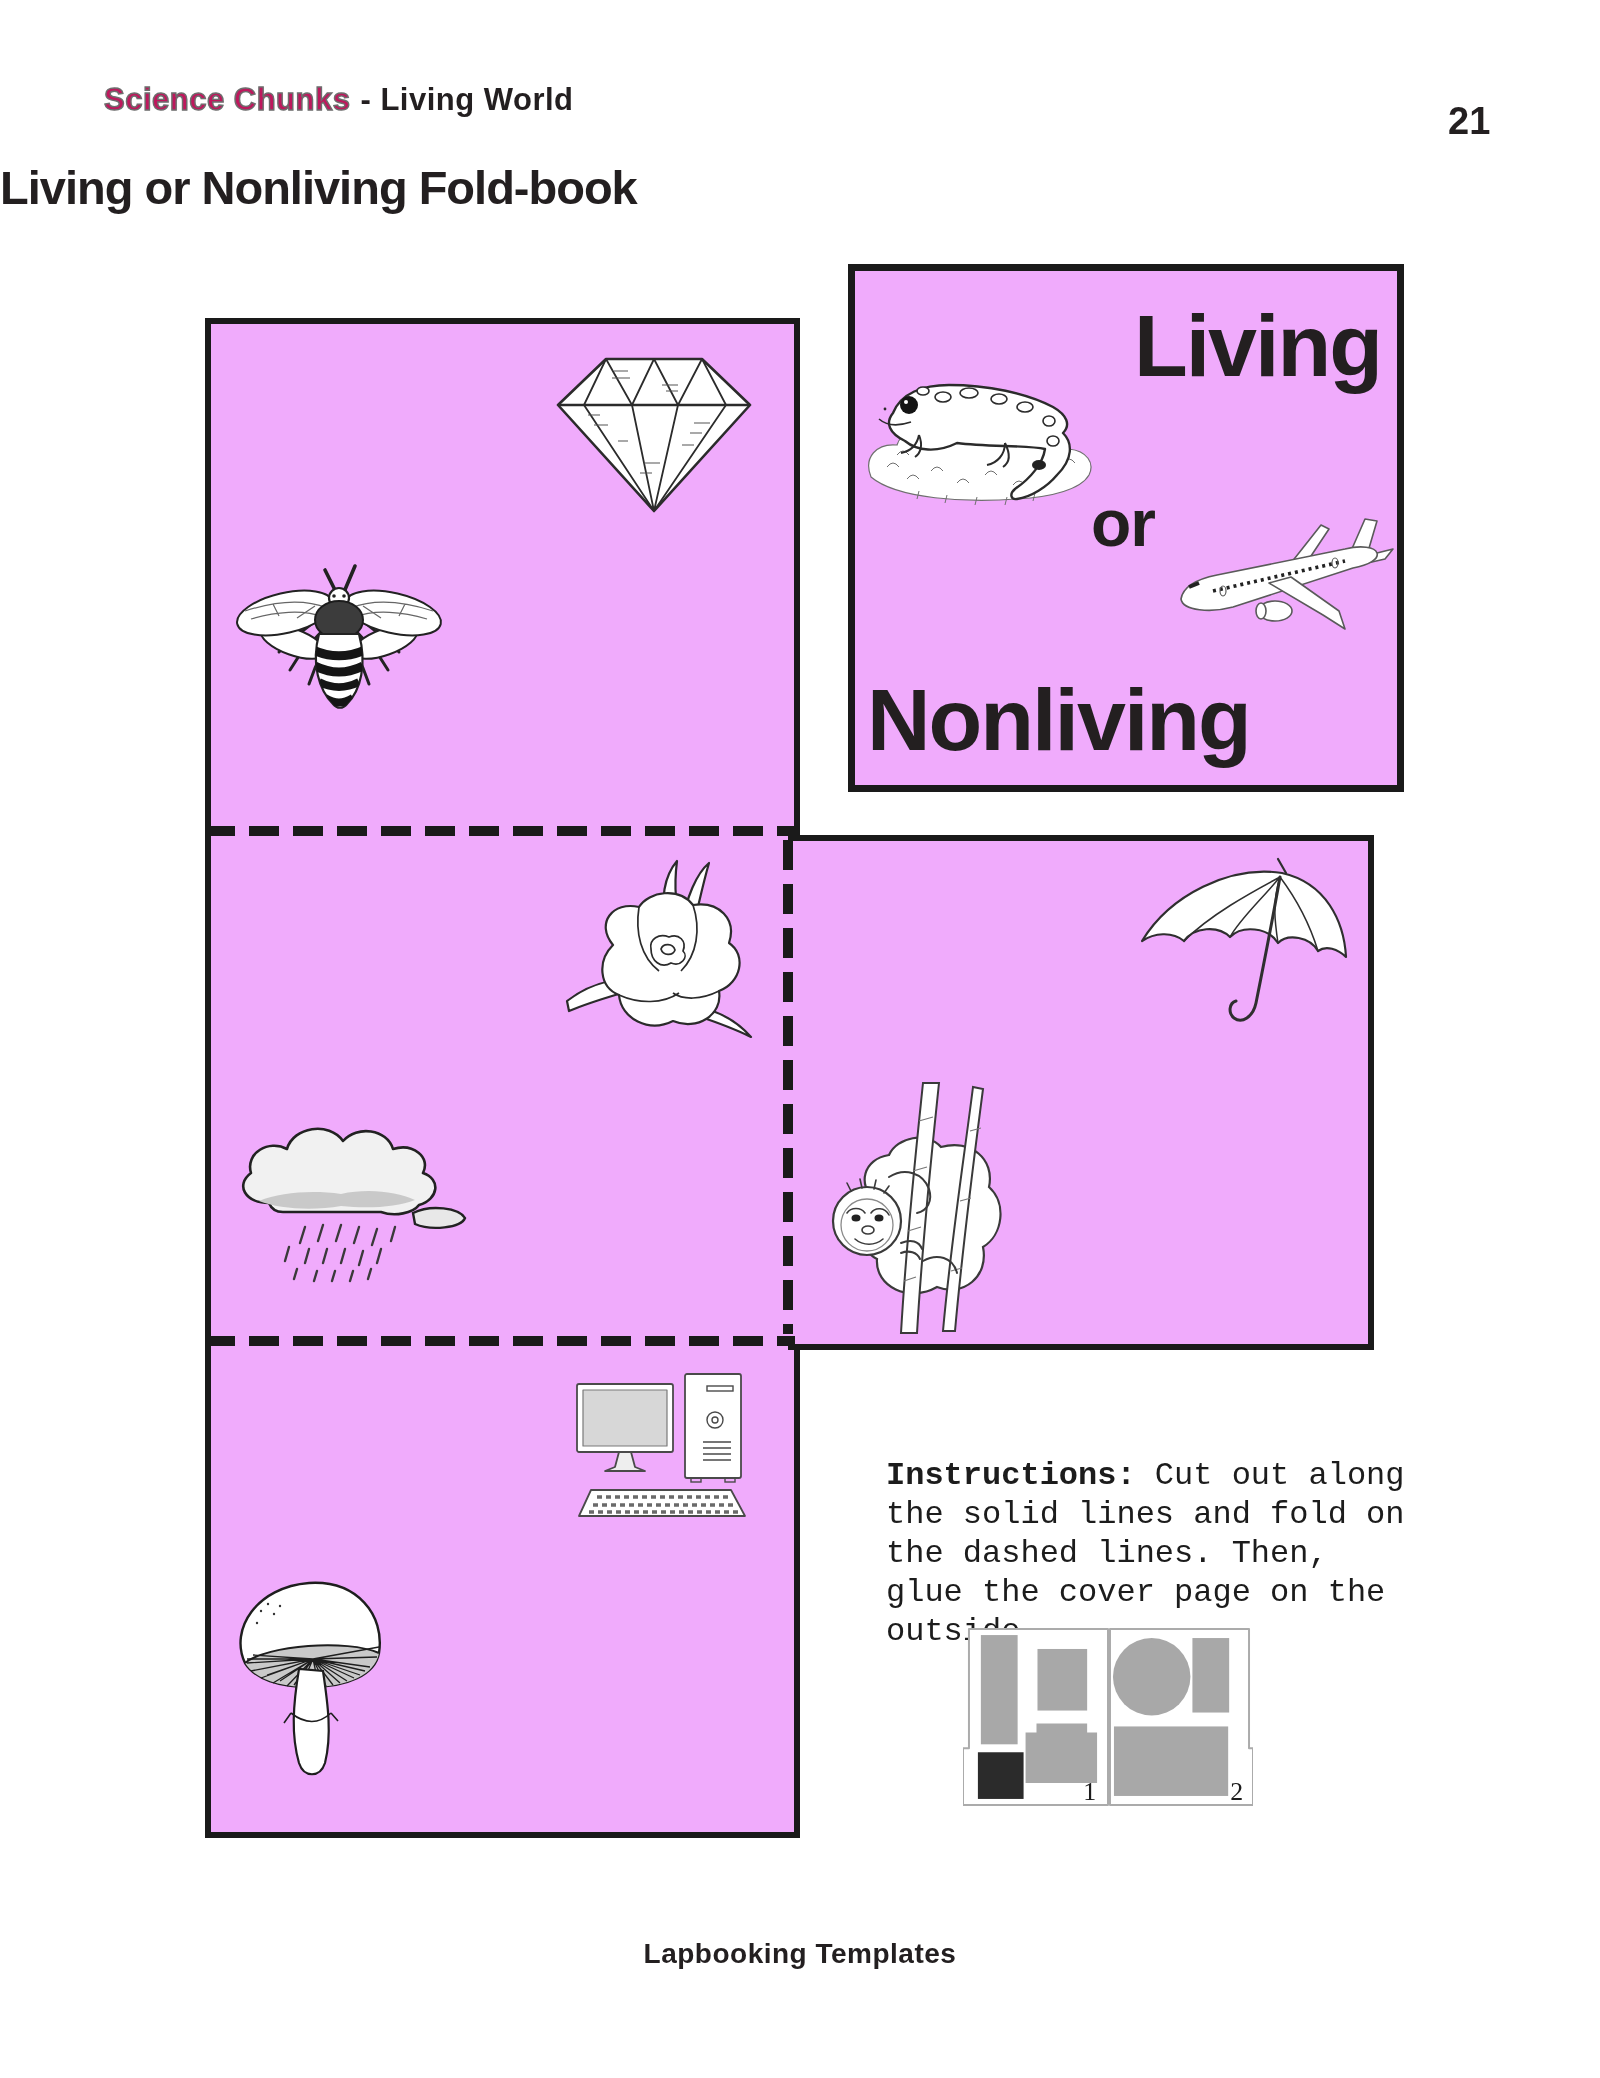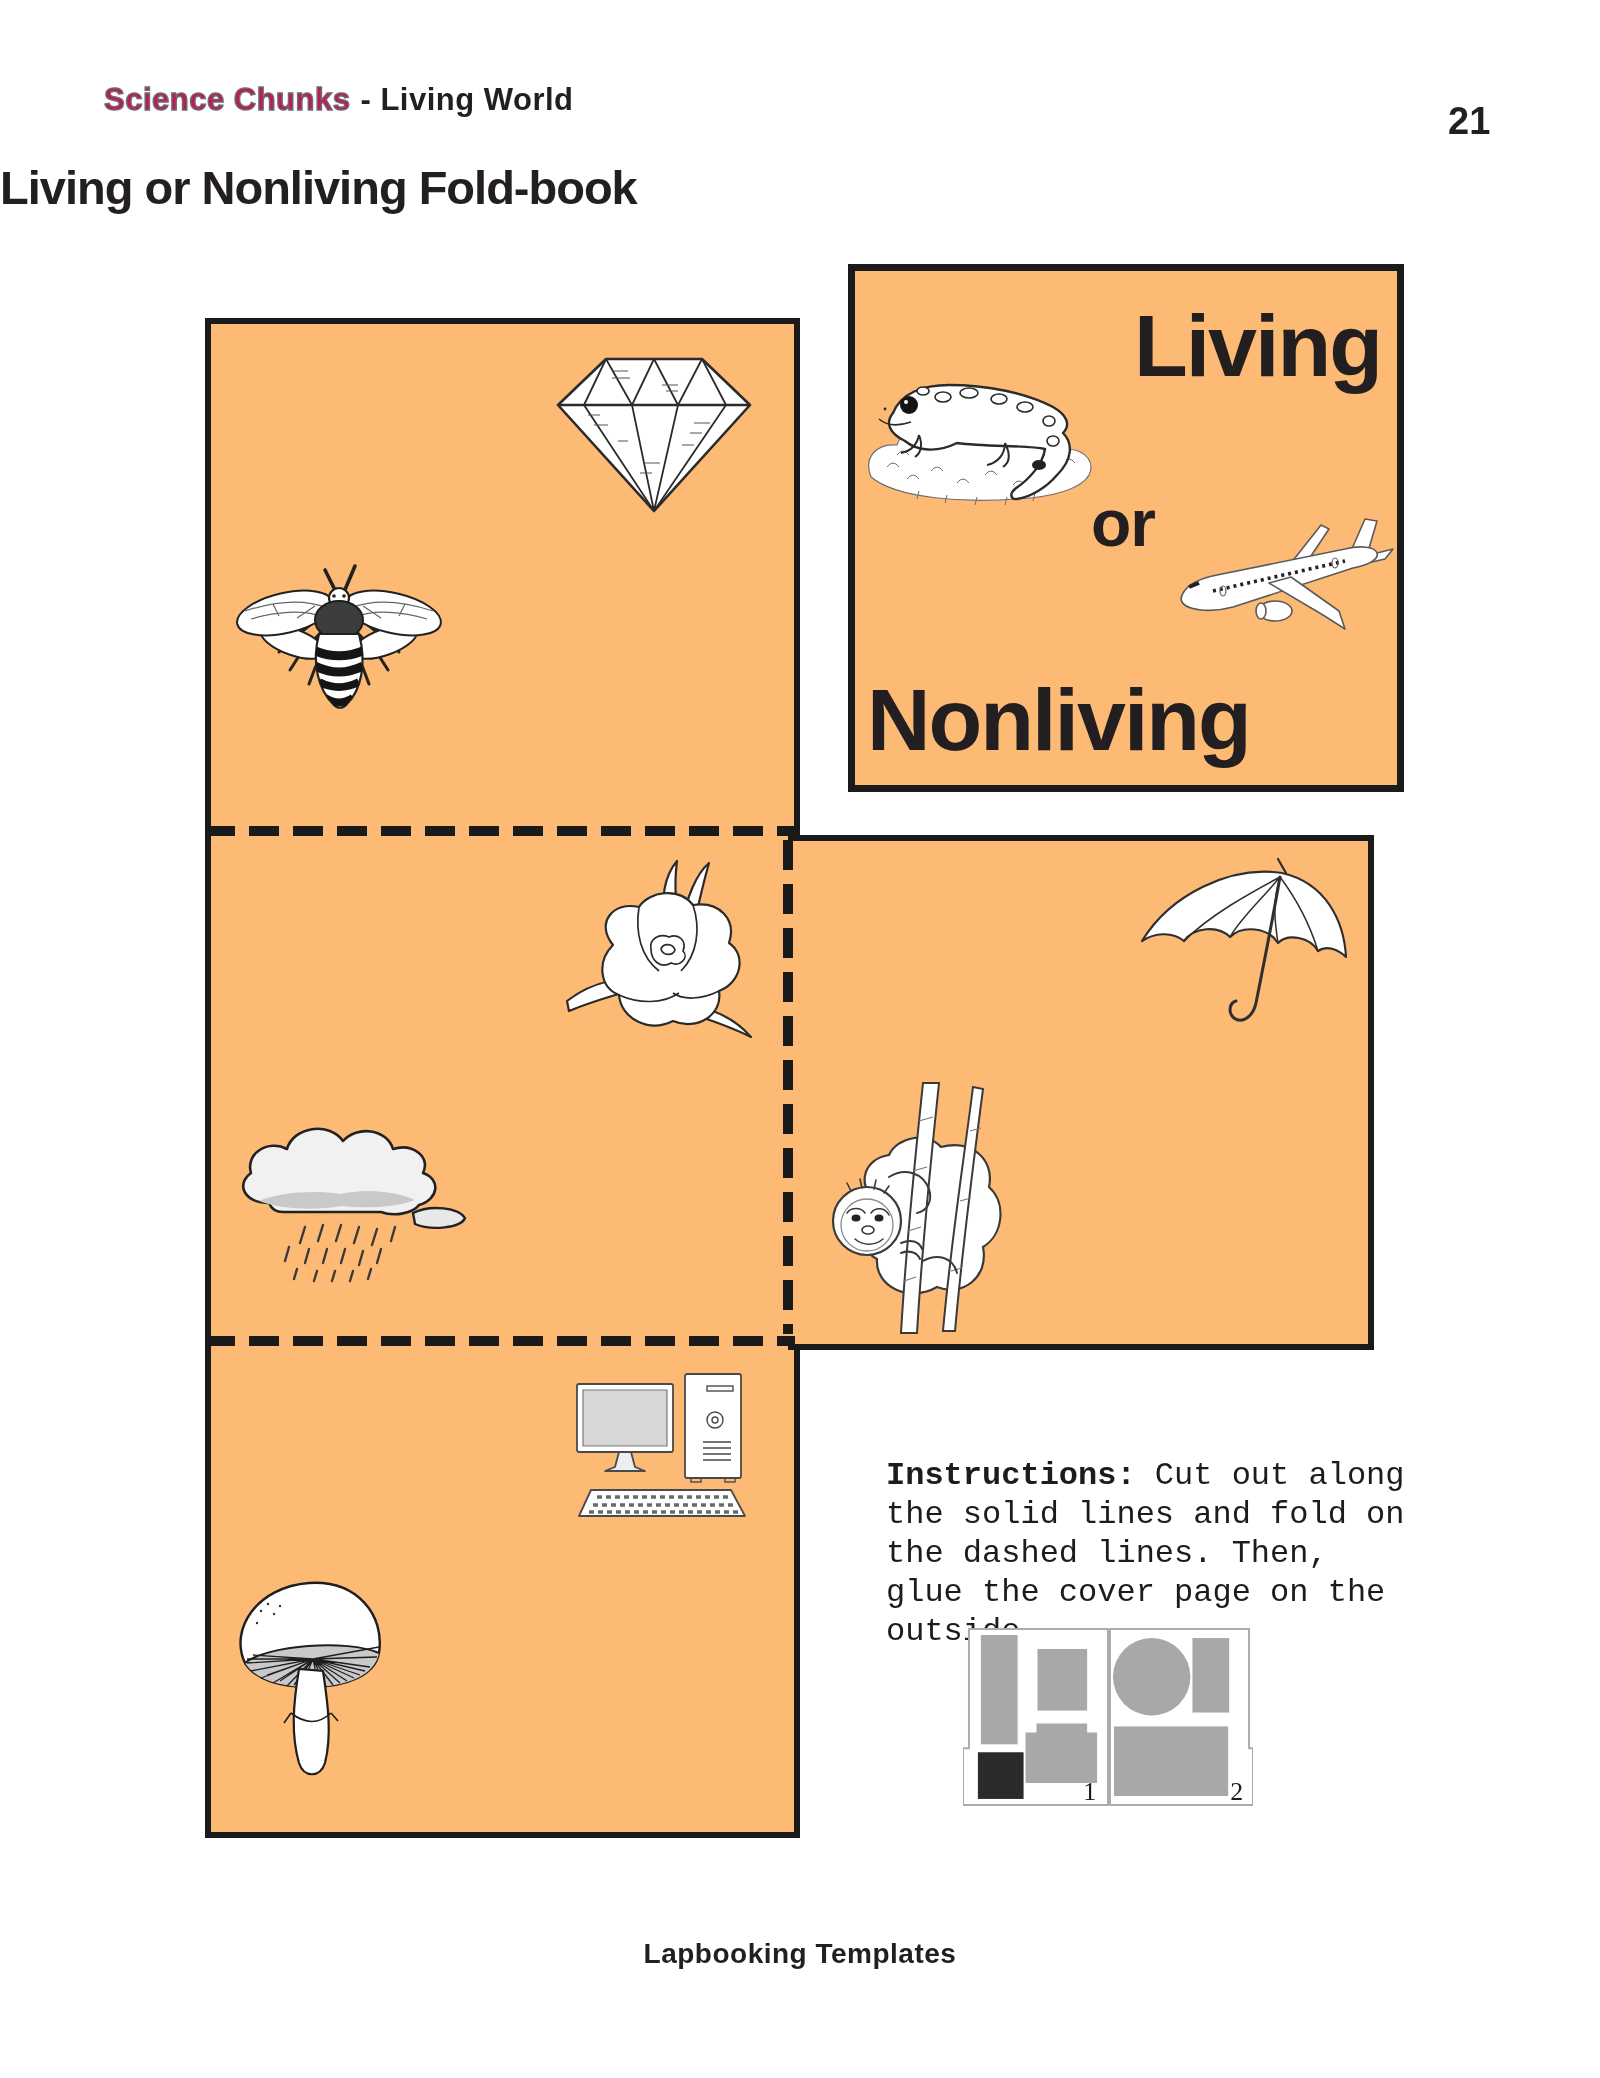--- a/index.html
+++ b/index.html
@@ -9,21 +9,21 @@
   
   .header{position:absolute;left:104px;top:82px;font-size:31px;font-weight:bold;letter-spacing:.5px;}
   .series{color:#be185d;-webkit-text-stroke:1.4px #6e6e6e;text-shadow:0 0 1px #8a8a8a;}
   .header-rest{color:#231f20;margin-left:10px;margin-top:48px;}
   .page-number{position:absolute;left:1448px;top:100px;font-size:38px;font-weight:bold;}
 
   .title{position:absolute;left:0;top:160px;width:100%;text-align:left;
          font-size:47px;font-weight:bold;letter-spacing:-1px;}
 
   
-  .panel{position:absolute;background:#fdba74;}
+  .panel{position:absolute;background:#f0abfc;}
   .panel-1{left:205px;top:318px;width:583px;height:517px;
            border-top:6px solid #1a1a1a;border-left:6px solid #1a1a1a;border-right:6px solid #1a1a1a;}
   .panel-2{left:205px;top:835px;width:583px;height:510px;border-left:6px solid #1a1a1a;}
   .panel-3{left:205px;top:1345px;width:583px;height:487px;
            border-left:6px solid #1a1a1a;border-right:6px solid #1a1a1a;border-bottom:6px solid #1a1a1a;}
   .panel-right{left:788px;top:835px;width:580px;height:503px;
            border-top:6px solid #1a1a1a;border-right:6px solid #1a1a1a;border-bottom:6px solid #1a1a1a;}
   .cover-box{left:848px;top:264px;width:542px;height:514px;border:7px solid #1a1a1a;}
 
   .dash-h{position:absolute;height:10px;

